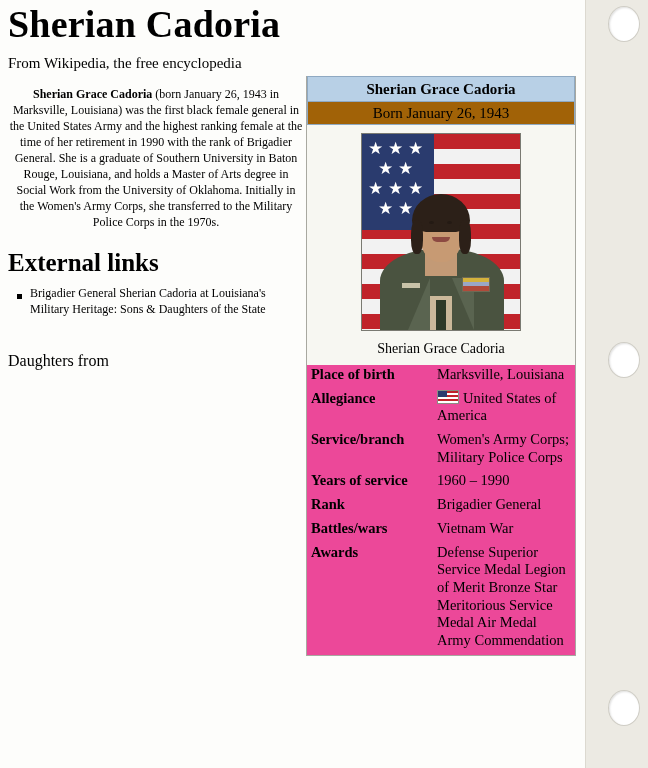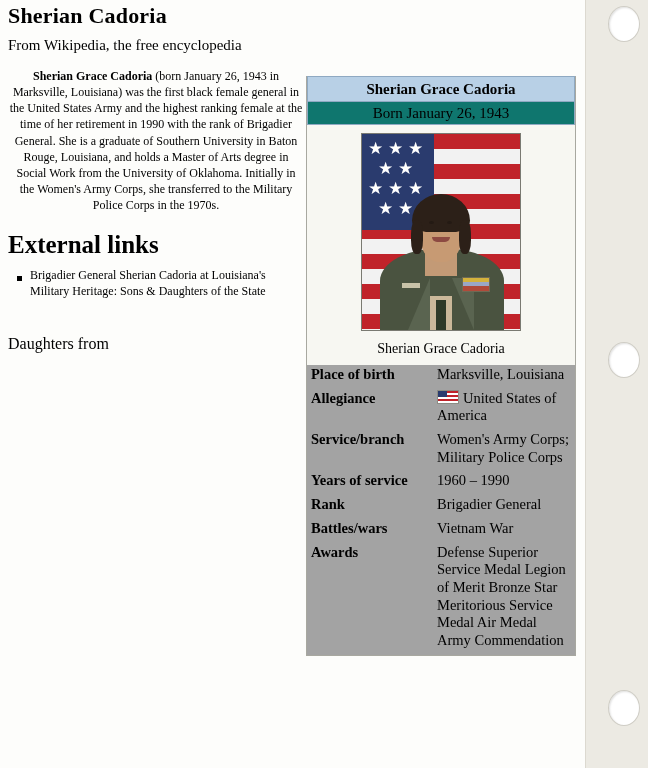--- a/index.html
+++ b/index.html
@@ -57,21 +57,21 @@
 
   
   .article {
     position: absolute;
     left: 8px;
     top: 0;
     width: 296px;
   }
   h1.title {
     font-family: "Liberation Serif", serif;
-    font-size: 22px;
+    font-size: 38px;
     font-weight: bold;
     margin: 4px 0 2px 0;
     line-height: 1.1;
     letter-spacing: 0.2px;
   }
   .subtitle {
     font-size: 15px;
     margin: 8px 0 14px 0;
     line-height: 1.2;
   }
@@ -128,21 +128,21 @@
   .ib-title {
     background: #b8d0e6;
     border: 1px solid #8fa9c2;
     text-align: center;
     font-weight: bold;
     font-size: 15px;
     padding: 3px 2px;
     line-height: 1.2;
   }
   .ib-subtitle {
-    background: #0f766e;
+    background: #a16207;
     border: 1px solid #8fa9c2;
     border-top: none;
     text-align: center;
     font-size: 15px;
     padding: 2px;
     line-height: 1.2;
   }
   .ib-image-wrap {
     text-align: center;
     padding: 8px 0 2px 0;
@@ -293,21 +293,21 @@
   }
   .ib-caption {
     text-align: center;
     font-size: 14px;
     padding: 4px 4px 8px 4px;
     background: #f7f7f2;
   }
   table.ib-table {
     width: 100%;
     border-collapse: collapse;
-    background: #a3a3a3;
+    background: #ec4899;
   }
   table.ib-table td {
     vertical-align: top;
     padding: 1px 4px 5px 4px;
     font-size: 14.5px;
     line-height: 1.22;
   }
   td.ib-label {
     font-weight: bold;
     width: 118px;

